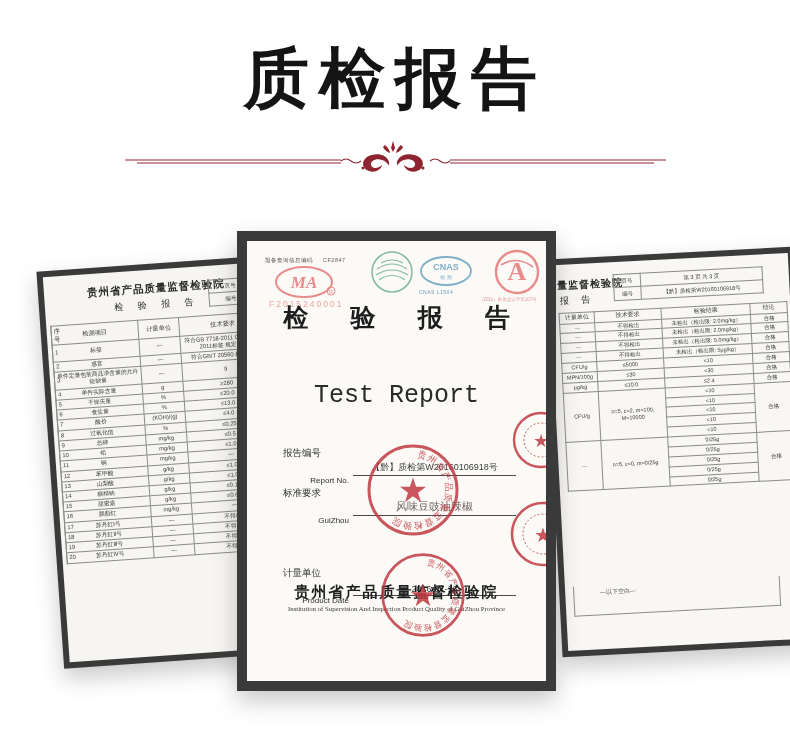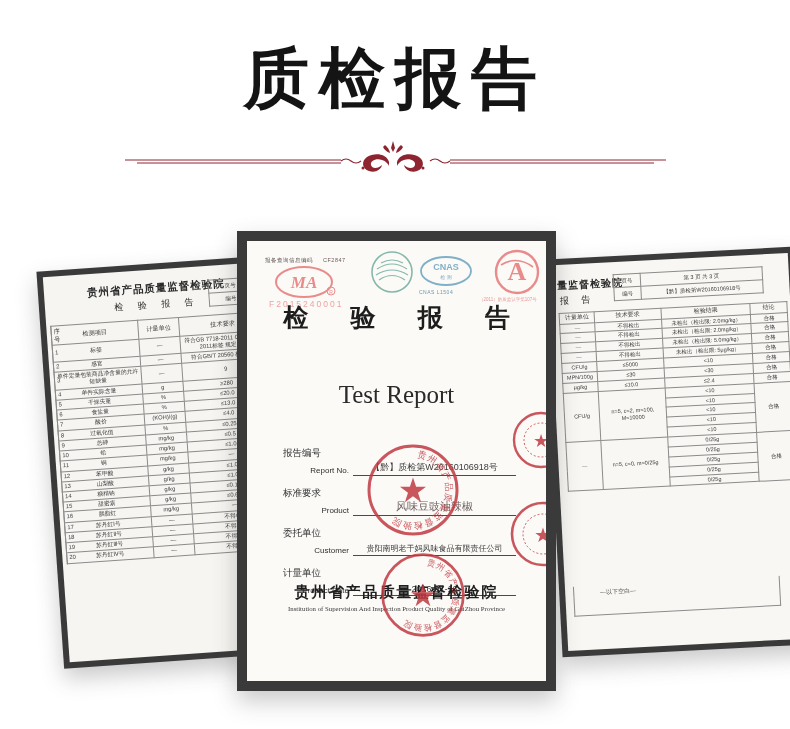--- a/index.html
+++ b/index.html
@@ -57,25 +57,25 @@
   .cma-no{position:absolute;left:22px;top:58px;font-size:8.5px;letter-spacing:2px;color:#efa2a2;}
   .ilac{position:absolute;left:122px;top:8px;}
   .cnas{position:absolute;left:172px;top:14px;}
   .cnas-no{position:absolute;left:172px;top:48px;font-size:5px;color:#6b98ad;letter-spacing:.5px;}
   .cal{position:absolute;left:244px;top:6px;}
   .cal-no{position:absolute;left:232px;top:56px;font-size:4.5px;color:#e59a9a;}
   .c-title{position:absolute;left:0;top:60px;width:100%;text-align:center;
            font-family:"Liberation Serif","DejaVu Serif",serif;font-weight:900;font-size:25px;
            letter-spacing:18px;text-indent:18px;color:#1d1d1d;}
   .c-entitle{position:absolute;left:0;top:140px;width:100%;text-align:center;
-           font-family:Liberation Serif, serif;font-size:25px;color:#2a2a2a;}
+           font-family:Liberation Mono, monospace;font-size:25px;color:#2a2a2a;}
   .field{position:absolute;left:36px;right:30px;height:34px;}
   .f-label{position:absolute;left:0;top:0;width:66px;text-align:left;color:#2e2e2e;}
   .f-cn{font-size:9.5px;display:block;}
-  .f-en{font-size:8px;display:block;margin-top:6px;text-align:right;}
+  .f-en{font-size:8px;display:block;margin-top:16px;text-align:right;}
   .f-line{position:absolute;left:70px;right:0;bottom:5px;border-bottom:1px solid #4a4a4a;}
   .f-value{position:absolute;left:70px;right:0;bottom:7px;text-align:center;font-size:8.5px;color:#3b3b3b;}
   .c-org{position:absolute;left:0;top:342px;width:100%;text-align:center;font-size:15px;
          font-weight:bold;letter-spacing:2px;color:#1e1e1e;}
   .c-org-en{position:absolute;left:0;top:364px;width:100%;text-align:center;font-size:6.8px;
          color:#3a3a3a;font-family:"Liberation Serif","DejaVu Serif",serif;}
   .stamp{position:absolute;opacity:.85;}
 </style>
 </head>
 <body>
@@ -411,32 +411,24 @@
         <span class="f-label">
             <span class="f-cn">报告编号</span>
             <span class="f-en">Report No.</span>
           </span>
         <span class="f-line"></span>
         <span class="f-value" style="font-size:9px">【黔】质检第W20160106918号</span>
       </div>
       <div class="field" style="top:246px">
         <span class="f-label">
             <span class="f-cn">标准要求</span>
-            <span class="f-en">Product</span>
+            <span class="f-en">GuiZhou</span>
           </span>
         <span class="f-line"></span>
         <span class="f-value" style="font-size:11px;color:#6b5f5f">风味豆豉油辣椒</span>
-      </div>
-      <div class="field" style="top:286px">
-        <span class="f-label">
-            <span class="f-cn">委托单位</span>
-            <span class="f-en">Customer</span>
-          </span>
-        <span class="f-line"></span>
-        <span class="f-value" style="font-size:8px">贵阳南明老干妈风味食品有限责任公司</span>
       </div>
       <div class="field" style="top:326px">
         <span class="f-label">
             <span class="f-cn">计量单位</span>
             <span class="f-en">Product Date</span>
           </span>
         <span class="f-line"></span>
         <span class="f-value" style="font-size:9px">2016-07-16</span>
       </div>
 

